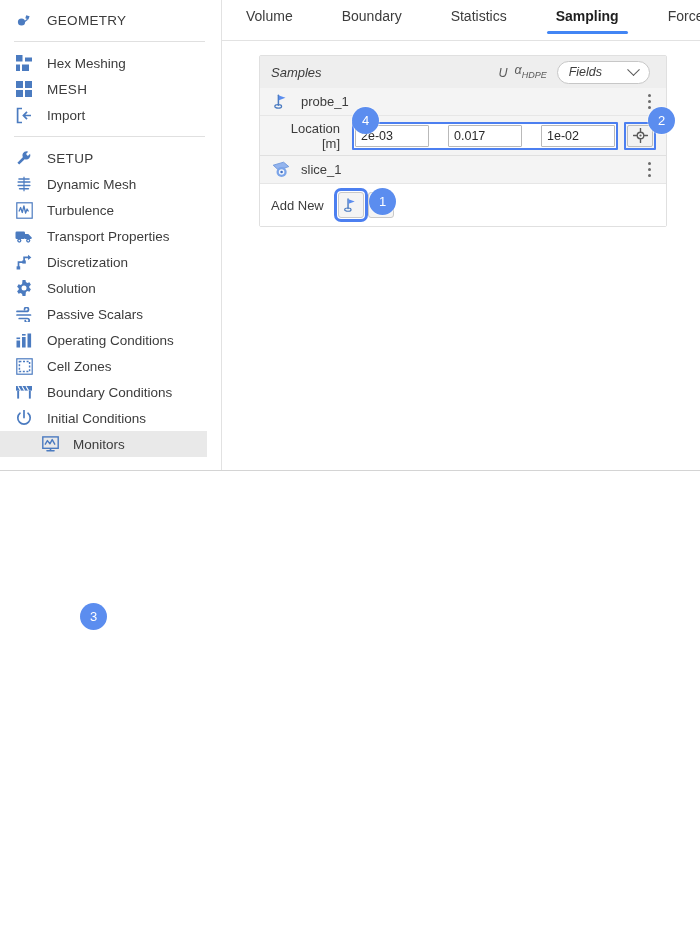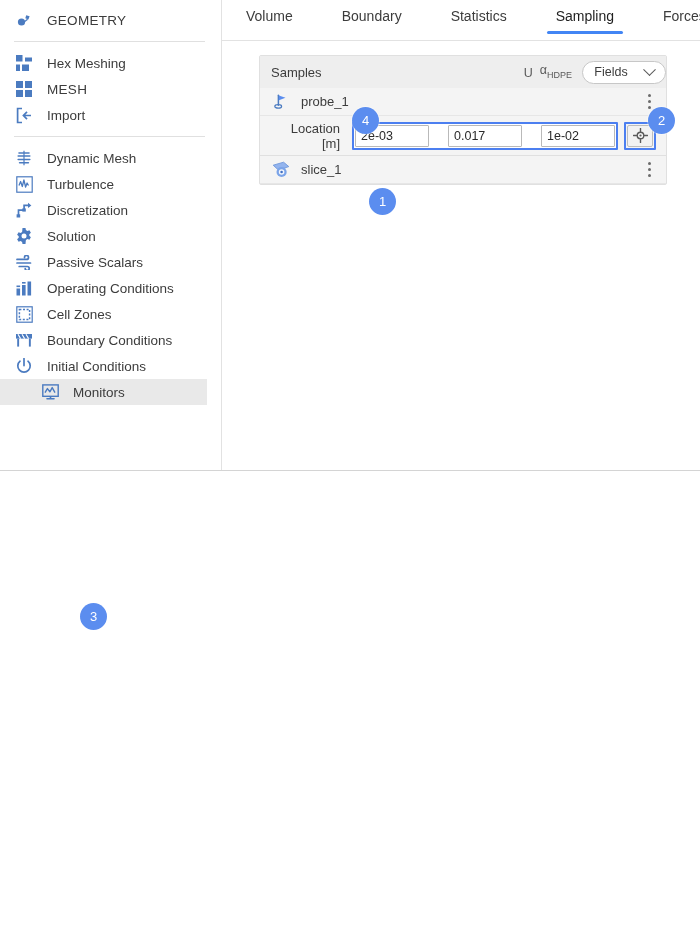--- a/index.html
+++ b/index.html
@@ -43,49 +43,49 @@
 
   #tabs {
     position:relative; height:32px; margin-top:4px;
     display:flex; align-items:flex-start; padding-left:24px;
   }
   .tab {
     position:relative; font-size:14px; color:#3c3c3c;
     padding:4px 0 9px 0; margin-right:49px; cursor:pointer;
     white-space:nowrap;
   }
-  .tab.active { color:#1f1f1f; }
+  .tab.active { color:#1f1f1f;font-weight:bold; }
   .tab.active::after {
     content:""; position:absolute; left:-9px; right:-9px; bottom:-1px;
     height:3px; background:#4285f4; border-radius:2px;
   }
   #tabs-underline {
     position:absolute; left:0; right:0; top:40px; height:1px; background:#e2e2e2;
   }
 
   
   #samples-card {
     position:absolute; left:37px; top:55px; width:408px;
     border:1px solid #e0e0e0; background:#fff;
     border-radius:2px; overflow:visible;
   }
   #samples-header {
     height:32px; background:#eeeeee; display:flex; align-items:center;
-    padding:0 0 0 11px; position:relative;
+    padding:0 16px 0 11px; position:relative;font-style:italic;
   }
   #samples-title { font-size:13px; color:#3c3c3c; }
   #fields-meta {
     margin-left:auto; display:flex; align-items:flex-end; gap:7px;
     font-size:12.5px; color:#5a5a5a; padding-bottom:1px;
   }
   #fields-meta .sub { font-size:9px; vertical-align:sub; }
   #fields-btn {
     margin-left:10px; height:23px; min-width:84px;
     border:1px solid #c7c7c7; border-radius:12px; background:#fff;
-    display:flex; align-items:center; justify-content:center; gap:17px;
+    display:flex; align-items:center; justify-content:center; gap:27px;
     font-size:12.5px; color:#3c3c3c; padding:0 11px; cursor:pointer;
   }
   .chev { width:9px; height:9px; border-right:1.6px solid #5a5a5a; border-bottom:1.6px solid #5a5a5a;
           transform:rotate(45deg) translate(-2px,-2px); }
 
   .sample-row {
     height:28px; display:flex; align-items:center;
     padding:0 10px 0 11px; background:#f4f4f4;
     border-bottom:1px solid #e6e6e6; position:relative;
   }
@@ -198,20 +198,28 @@
           <svg width="17" height="17" viewBox="0 0 17 17">
               <path d="M6 1.5H1.6v14H6" stroke="#4b7bc0" stroke-width="1.7" fill="none"></path>
               <path d="M15 8.5H7.5M11 4.8l-3.6 3.7 3.6 3.7" stroke="#4b7bc0" stroke-width="1.7" fill="none"></path>
             </svg>
         </span>
         <span class="nav-label">Import</span>
       </div>
 
       <div class="nav-sep"></div>
 
+      <div class="nav-item group-head">
+        <span class="nav-icon">
+          <svg width="16" height="16" viewBox="0 0 16 16">
+              <path d="M10.6 1.2a4.2 4.2 0 0 0-3.8 6.1L1.4 12.8l1.8 1.8 5.5-5.4a4.2 4.2 0 0 0 5.4-5.5l-2.2 2.2-1.9-1.9 2.2-2.2a4.2 4.2 0 0 0-1.6-.6z" fill="#4b7bc0"></path>
+            </svg>
+        </span>
+        <span class="nav-label">SETUP</span>
+      </div>
 
       <div class="nav-item">
         <span class="nav-icon">
           <svg width="16" height="16" viewBox="0 0 16 16">
               <path d="M8 0.8v14.4" stroke="#4b7bc0" stroke-width="1.2"></path>
               <path d="M3 3h10M2.2 6h11.6M2.2 9.5h11.6M3.6 12.8h8.8" stroke="#4b7bc0" stroke-width="1.6" stroke-linecap="round"></path>
             </svg>
         </span>
         <span class="nav-label">Dynamic Mesh</span>
       </div>
@@ -219,20 +227,33 @@
       <div class="nav-item">
         <span class="nav-icon">
           <svg width="17" height="17" viewBox="0 0 17 17">
               <rect x="0.8" y="0.8" width="15.4" height="15.4" fill="none" stroke="#4b7bc0" stroke-width="1.2"></rect>
               <path d="M3 9.5l1.6-4 1.7 5 1.6-6.5 1.7 7 1.5-4 1.4 2.5" stroke="#4b7bc0" stroke-width="1.3" fill="none" stroke-linejoin="round"></path>
             </svg>
         </span>
         <span class="nav-label">Turbulence</span>
       </div>
 
+      <div class="nav-item">
+        <span class="nav-icon">
+          <svg width="18" height="15" viewBox="0 0 18 15">
+              <rect x="0.5" y="2.5" width="9.5" height="7.5" rx="1.2" fill="#4b7bc0"></rect>
+              <path d="M10 5h3.3l3.2 3.2V10H10z" fill="#4b7bc0"></path>
+              <circle cx="4.3" cy="11.6" r="2.1" fill="#4b7bc0"></circle>
+              <circle cx="13.2" cy="11.6" r="2.1" fill="#4b7bc0"></circle>
+              <circle cx="4.3" cy="11.6" r="0.8" fill="#fff"></circle>
+              <circle cx="13.2" cy="11.6" r="0.8" fill="#fff"></circle>
+            </svg>
+        </span>
+        <span class="nav-label">Transport Properties</span>
+      </div>
 
       <div class="nav-item">
         <span class="nav-icon">
           <svg width="16" height="16" viewBox="0 0 16 16">
               <path d="M2.5 14V8.2h5.6V3.4h5.4" stroke="#4b7bc0" stroke-width="1.7" fill="none"></path>
               <rect x="0.6" y="12.3" width="3.6" height="3.2" fill="#4b7bc0"></rect>
               <rect x="6.3" y="6.4" width="3.5" height="3.2" fill="#4b7bc0"></rect>
               <path d="M12 0.8l3.4 2.6L12 6z" fill="#4b7bc0"></path>
             </svg>
         </span>
@@ -389,20 +410,39 @@
               </svg>
           </span>
           <span class="r-label">slice_1</span>
           <span class="kebab">
               <i></i>
               <i></i>
               <i></i>
             </span>
         </div>
 
+        <div id="addnew-row">
+          <span id="addnew-label">Add New</span>
+          <div class="add-btn sel-outline">
+            <svg width="17" height="17" viewBox="0 0 18 18">
+                <path d="M6.4 2.2v10" stroke="#4b7bc0" stroke-width="1.5" stroke-linecap="round"></path>
+                <path d="M6.9 2.4l6.6 2.3-6.6 2.5z" fill="#5b8def"></path>
+                <ellipse cx="6.2" cy="13.4" rx="3.4" ry="1.7" fill="none" stroke="#4b7bc0" stroke-width="1.2"></ellipse>
+              </svg>
+          </div>
+          <div class="add-btn">
+            <svg width="17" height="16" viewBox="0 0 18 17">
+                <path d="M1.2 4.2 L11.6 1.2 L16.8 5.6 L6.4 9z" fill="#93b4ee"></path>
+                <path d="M1.2 4.2 L11.6 1.2 L16.8 5.6 L6.4 9z" fill="none" stroke="#6f97da" stroke-width="0.9"></path>
+                <circle cx="9.6" cy="11" r="5.1" fill="#7ba4e8"></circle>
+                <circle cx="9.6" cy="11" r="2.8" fill="#f1f5fd"></circle>
+                <circle cx="9.6" cy="11" r="1.3" fill="#3f6fc4"></circle>
+              </svg>
+          </div>
+        </div>
 
       </div>
     </div>
   </div>
 
   <div id="viewport">
     <svg width="700" height="464" viewBox="0 0 700 464">
       <defs>
         <pattern id="meshdots" width="4" height="4" patternUnits="userSpaceOnUse">
           <rect width="4" height="4" fill="#3b3b3b"></rect>

